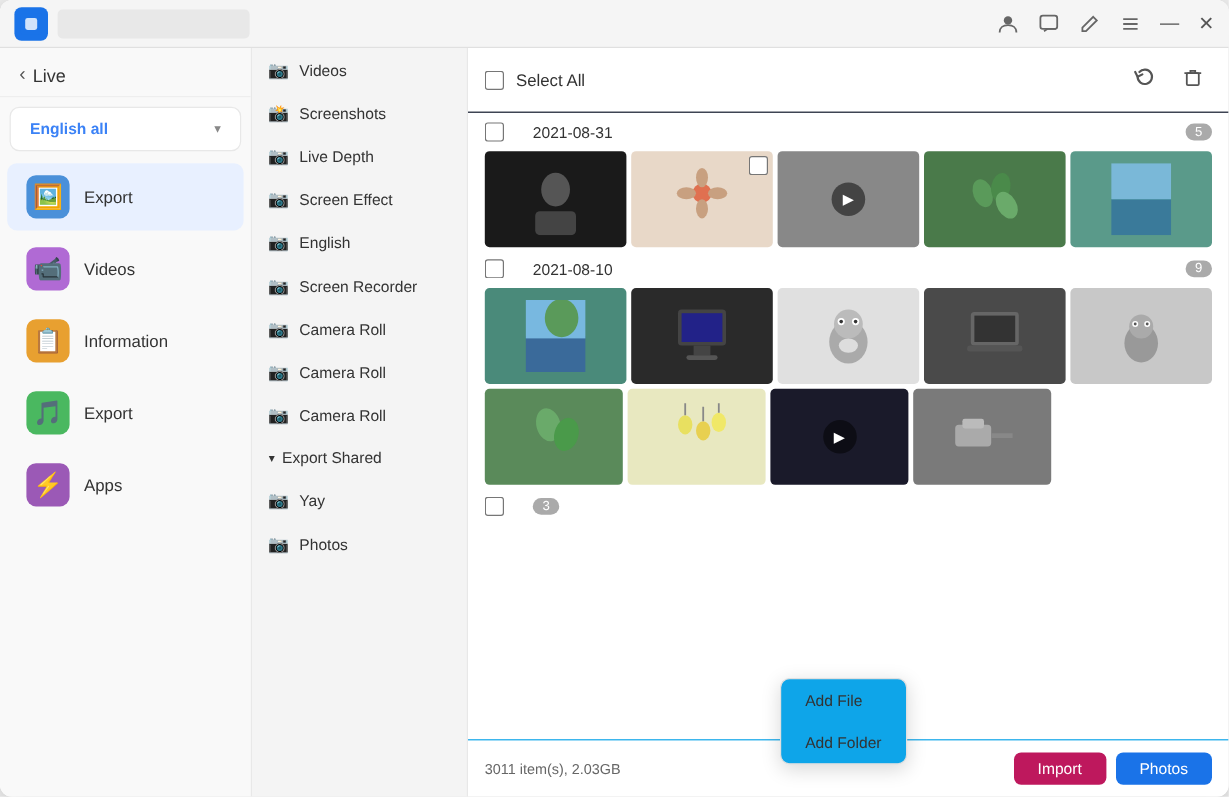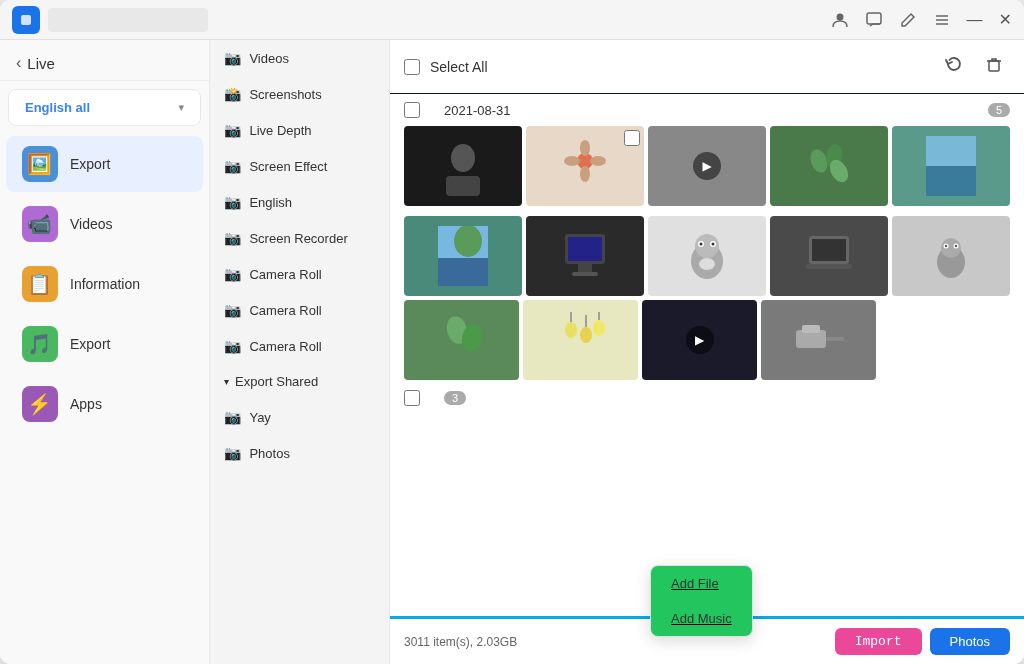--- a/index.html
+++ b/index.html
@@ -65,28 +65,28 @@
     .date-label { font-size: 13px; color: #333; font-weight: 500; flex: 1; }
     .date-badge { background: #aaa; color: #fff; font-size: 11px; border-radius: 10px; padding: 1px 8px; }
 
     
     .photo-row { display: flex; gap: 4px; margin-bottom: 4px; }
     .photo-thumb { flex: 1; height: 80px; background: #ddd; border-radius: 4px; overflow: hidden; position: relative; display: flex; align-items: center; justify-content: center; }
     .play-btn { position: absolute; width: 28px; height: 28px; background: rgba(0,0,0,0.5); border-radius: 50%; display: flex; align-items: center; justify-content: center; color: #fff; font-size: 12px; }
     .thumb-cb { position: absolute; top: 4px; right: 4px; width: 16px; height: 16px; }
 
     
-    .bottom-bar { height: 48px; border-top: 3px solid #0ea5e9; display: flex; align-items: center; justify-content: space-between; padding: 0 14px; flex-shrink: 0; background: #fff; }
+    .bottom-bar { height: 48px; border-top: 1px solid #0ea5e9; display: flex; align-items: center; justify-content: space-between; padding: 0 14px; flex-shrink: 0; background: #fff; }
     .item-count { font-size: 12px; color: #666; }
     .bottom-btns { display: flex; gap: 8px; }
-    .import-btn { background: #ec4899; color: #fff; border: none; border-radius: 6px; padding: 6px 20px; font-size: 13px; cursor: pointer; font-family: Liberation Mono, monospace; }
+    .import-btn { background: #be185d; color: #fff; border: none; border-radius: 6px; padding: 6px 20px; font-size: 13px; cursor: pointer; }
     .export-btn { background: #1a73e8; color: #fff; border: none; border-radius: 6px; padding: 6px 20px; font-size: 13px; cursor: pointer; }
 
     
-    .context-menu { position: absolute; background: #22c55e; border: 1px solid #e0e0e0; border-radius: 8px; box-shadow: 0 4px 16px rgba(0,0,0,0.15); z-index: 100; overflow: hidden; text-decoration: underline; }
+    .context-menu { position: absolute; background: #0ea5e9; border: 1px solid #e0e0e0; border-radius: 8px; box-shadow: 0 4px 16px rgba(0,0,0,0.15); z-index: 100; overflow: hidden; }
     .ctx-item { padding: 10px 20px; font-size: 13px; color: #333; cursor: pointer; }
   </style>
 </head>
 <body>
 
 <div class="app-window">
 
   <div class="title-bar">
     <div class="title-bar-left">
       <div class="app-icon-box">
@@ -278,20 +278,25 @@
               <svg width="50" height="60" viewBox="0 0 50 60">
                   <rect x="0" y="30" width="50" height="30" fill="#3a7a9a"></rect>
                   <path d="M0 30 Q25 20 50 30" fill="#4a9aaa"></path>
                   <rect x="0" y="0" width="50" height="30" fill="#7ab8d8"></rect>
                 </svg>
             </div>
           </div>
         </div>
 
         <div class="date-section">
+          <div class="date-header">
+            <input type="checkbox" class="date-cb" style="">
+            <span class="date-label">2021-08-10</span>
+            <span class="date-badge">9</span>
+          </div>
           <div class="photo-row">
             <div class="photo-thumb" style="background:#4a8a7a;">
               <svg width="50" height="60" viewBox="0 0 50 60">
                   <rect x="0" y="30" width="50" height="30" fill="#3a6a9a"></rect>
                   <path d="M0 30 Q15 22 25 30 Q35 22 50 30" fill="#5a8aaa"></path>
                   <rect x="0" y="0" width="50" height="32" fill="#78b8e0"></rect>
                   <ellipse cx="30" cy="15" rx="14" ry="16" fill="#5a9a5a"></ellipse>
                 </svg>
             </div>
             <div class="photo-thumb" style="background:#2a2a2a;">
@@ -376,14 +381,14 @@
           <button class="import-btn">Import</button>
           <button class="export-btn">Photos</button>
         </div>
       </div>
     </div>
   </div>
 </div>
 
 <div class="context-menu" style="left: 650px; top: 565px;">
   <div class="ctx-item">Add File</div>
-  <div class="ctx-item">Add Music</div>
+  <div class="ctx-item">Add Folder</div>
 </div>
 
 </body></html>

